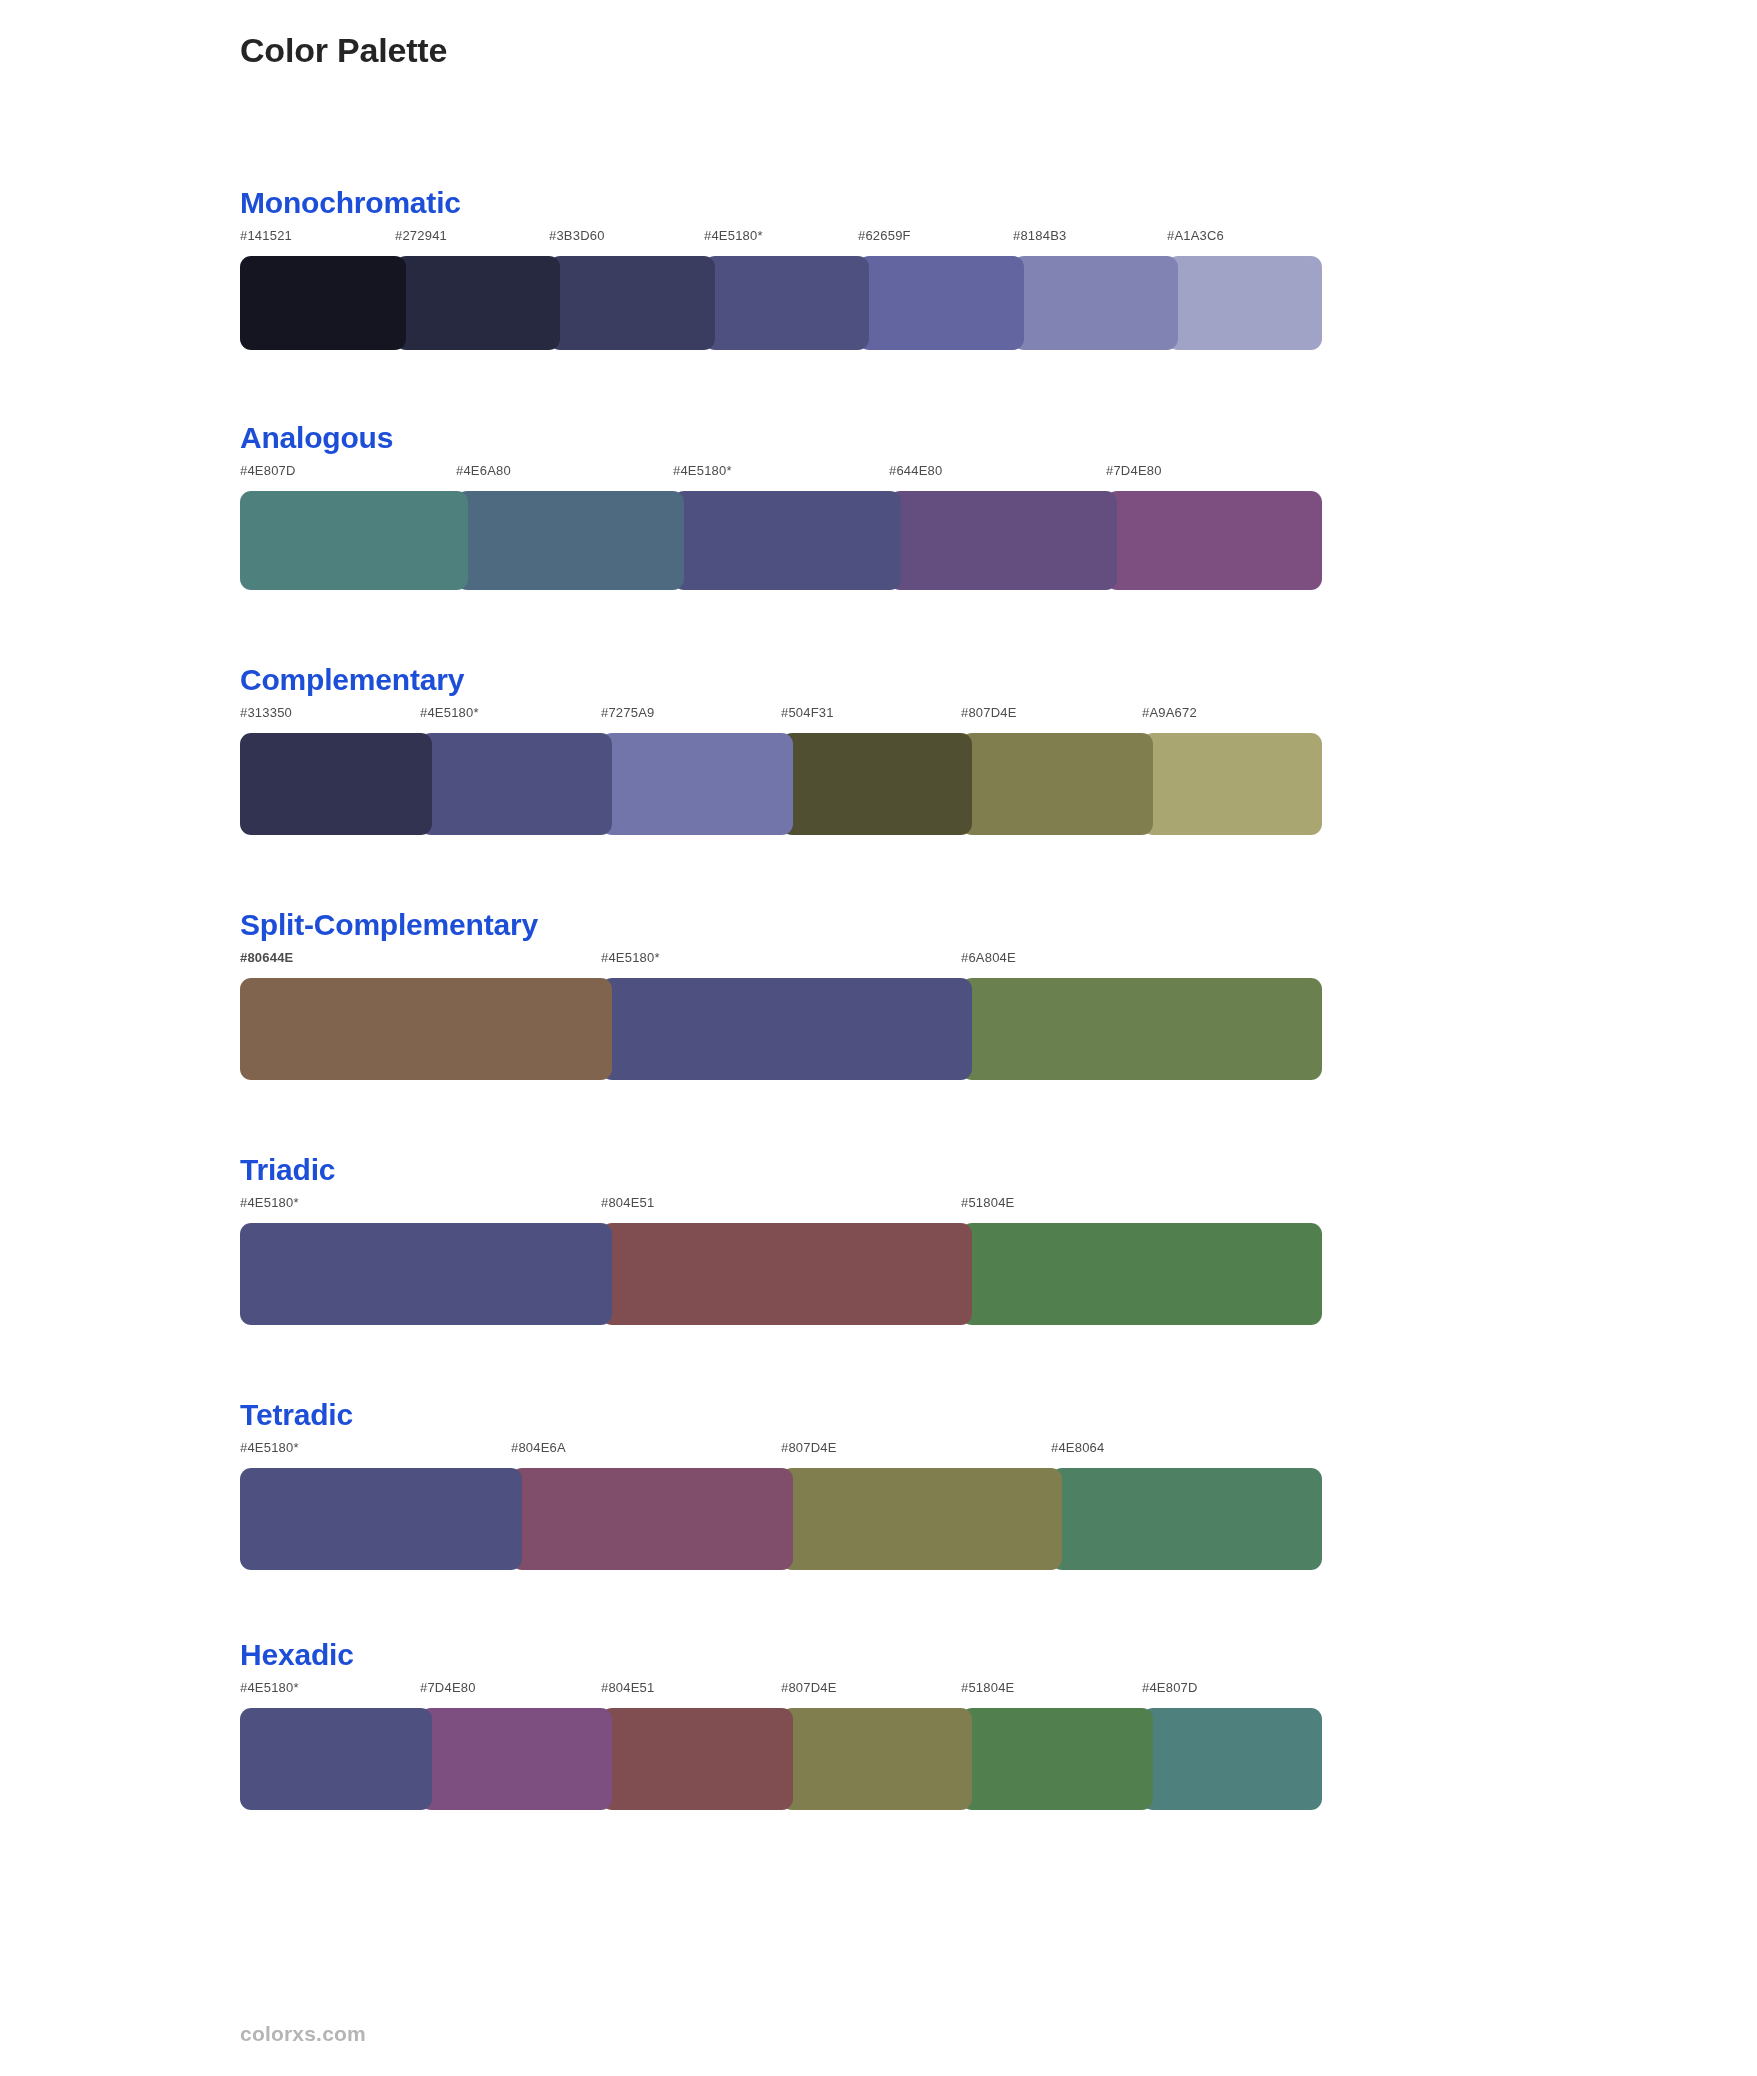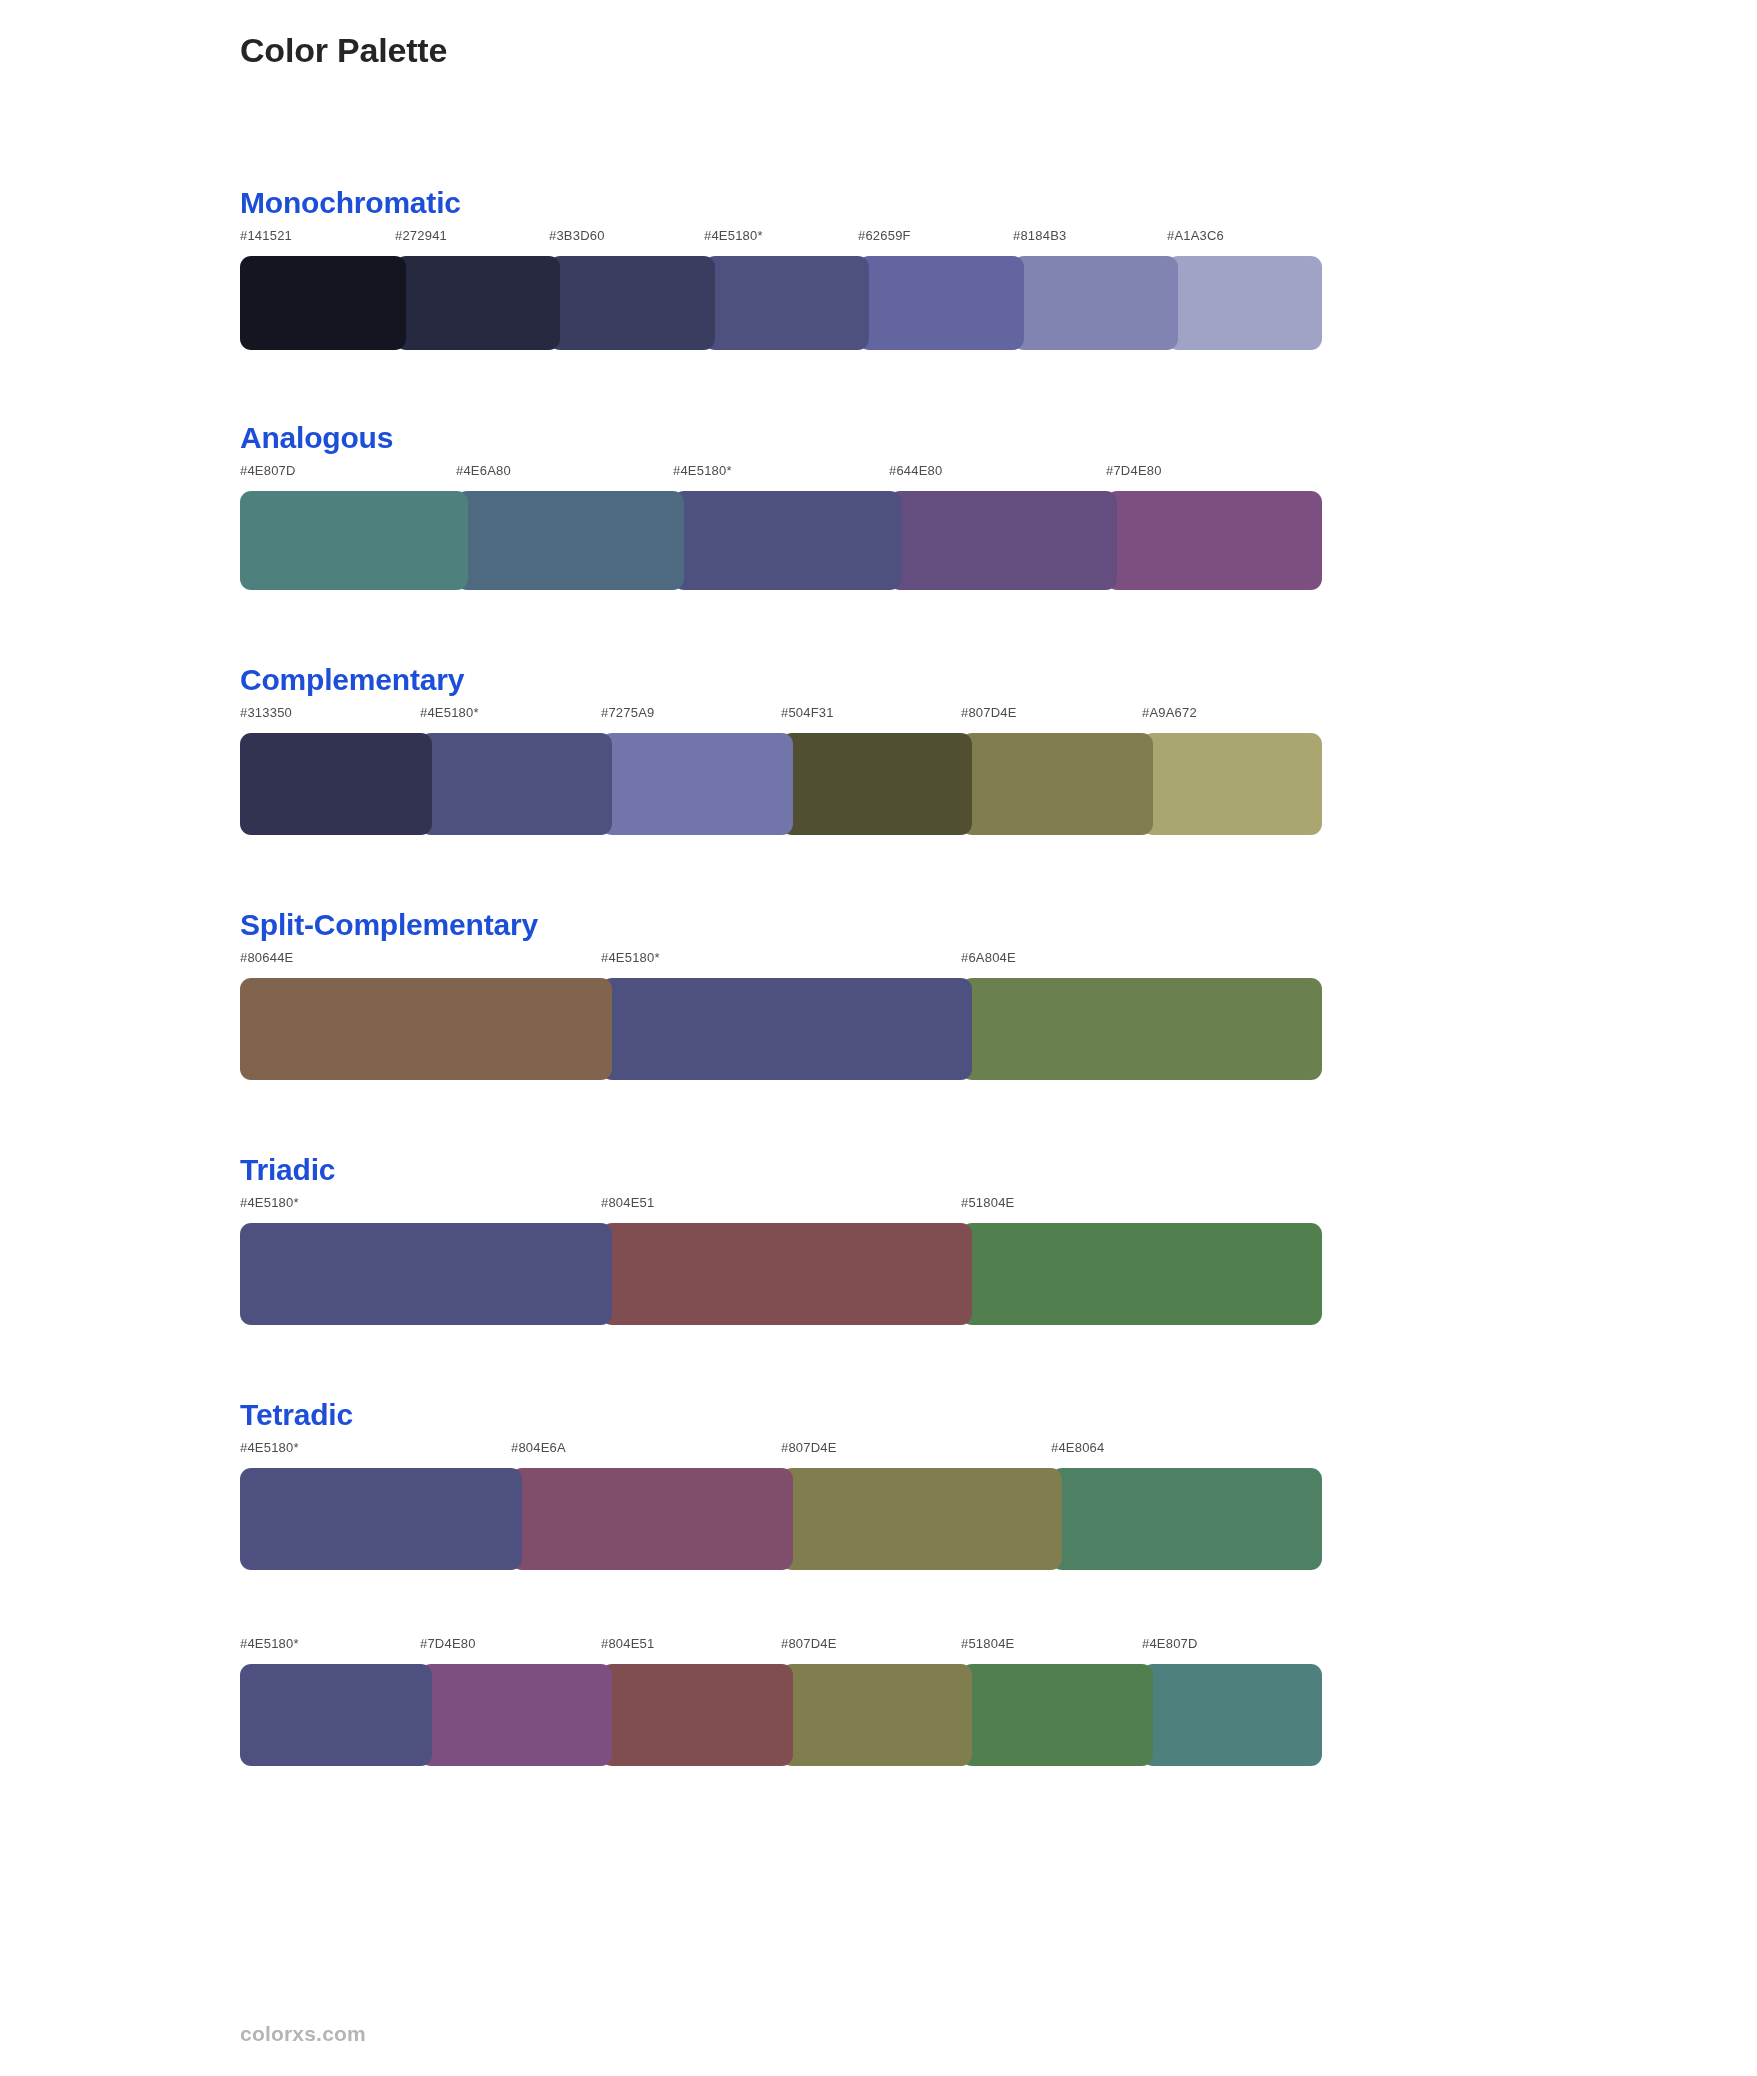--- a/index.html
+++ b/index.html
@@ -174,21 +174,21 @@
           <div class="swatch" title="#4E5180*" style="left: 180px; width: 192px; height: 102px; background: rgb(78, 81, 128); z-index: 5;"></div>
           <div class="swatch" title="#7275A9" style="left: 361px; width: 192px; height: 102px; background: rgb(114, 117, 169); z-index: 4;"></div>
           <div class="swatch" title="#504F31" style="left: 541px; width: 191px; height: 102px; background: rgb(80, 79, 49); z-index: 3;"></div>
           <div class="swatch" title="#807D4E" style="left: 721px; width: 192px; height: 102px; background: rgb(128, 125, 78); z-index: 2;"></div>
           <div class="swatch" title="#A9A672" style="left: 902px; width: 180px; height: 102px; background: rgb(169, 166, 114); z-index: 1;"></div>
         </div>
       </div>
       <div class="section" style="margin-bottom: 72px;">
         <h3 class="section-title">Split-Complementary</h3>
         <div class="labels-row">
-          <span class="hex-label" style="left: 0px;">#80644E</span>
+          <span class="hex-label" style="left: 0px; font-weight: bold;">#80644E</span>
           <span class="hex-label" style="left: 361px;">#4E5180*</span>
           <span class="hex-label" style="left: 721px;">#6A804E</span>
         </div>
         <div class="swatch-row" style="height: 102px;">
           <div class="swatch" title="#80644E" style="left: 0px; width: 372px; height: 102px; background: rgb(128, 100, 78); z-index: 3;"></div>
           <div class="swatch" title="#4E5180*" style="left: 361px; width: 371px; height: 102px; background: rgb(78, 81, 128); z-index: 2;"></div>
           <div class="swatch" title="#6A804E" style="left: 721px; width: 361px; height: 102px; background: rgb(106, 128, 78); z-index: 1;"></div>
         </div>
       </div>
       <div class="section" style="margin-bottom: 72px;">
@@ -213,20 +213,21 @@
           <span class="hex-label" style="left: 811px;">#4E8064</span>
         </div>
         <div class="swatch-row" style="height: 102px;">
           <div class="swatch" title="#4E5180*" style="left: 0px; width: 282px; height: 102px; background: rgb(78, 81, 128); z-index: 4;"></div>
           <div class="swatch" title="#804E6A" style="left: 271px; width: 282px; height: 102px; background: rgb(128, 78, 106); z-index: 3;"></div>
           <div class="swatch" title="#807D4E" style="left: 541px; width: 281px; height: 102px; background: rgb(128, 125, 78); z-index: 2;"></div>
           <div class="swatch" title="#4E8064" style="left: 811px; width: 271px; height: 102px; background: rgb(78, 128, 100); z-index: 1;"></div>
         </div>
       </div>
       <div class="section" style="margin-bottom: 0px;">
+        <h3 class="section-title">Hexadic</h3>
         <div class="labels-row">
           <span class="hex-label" style="left: 0px;">#4E5180*</span>
           <span class="hex-label" style="left: 180px;">#7D4E80</span>
           <span class="hex-label" style="left: 361px;">#804E51</span>
           <span class="hex-label" style="left: 541px;">#807D4E</span>
           <span class="hex-label" style="left: 721px;">#51804E</span>
           <span class="hex-label" style="left: 902px;">#4E807D</span>
         </div>
         <div class="swatch-row" style="height: 102px;">
           <div class="swatch" title="#4E5180*" style="left: 0px; width: 192px; height: 102px; background: rgb(78, 81, 128); z-index: 6;"></div>

